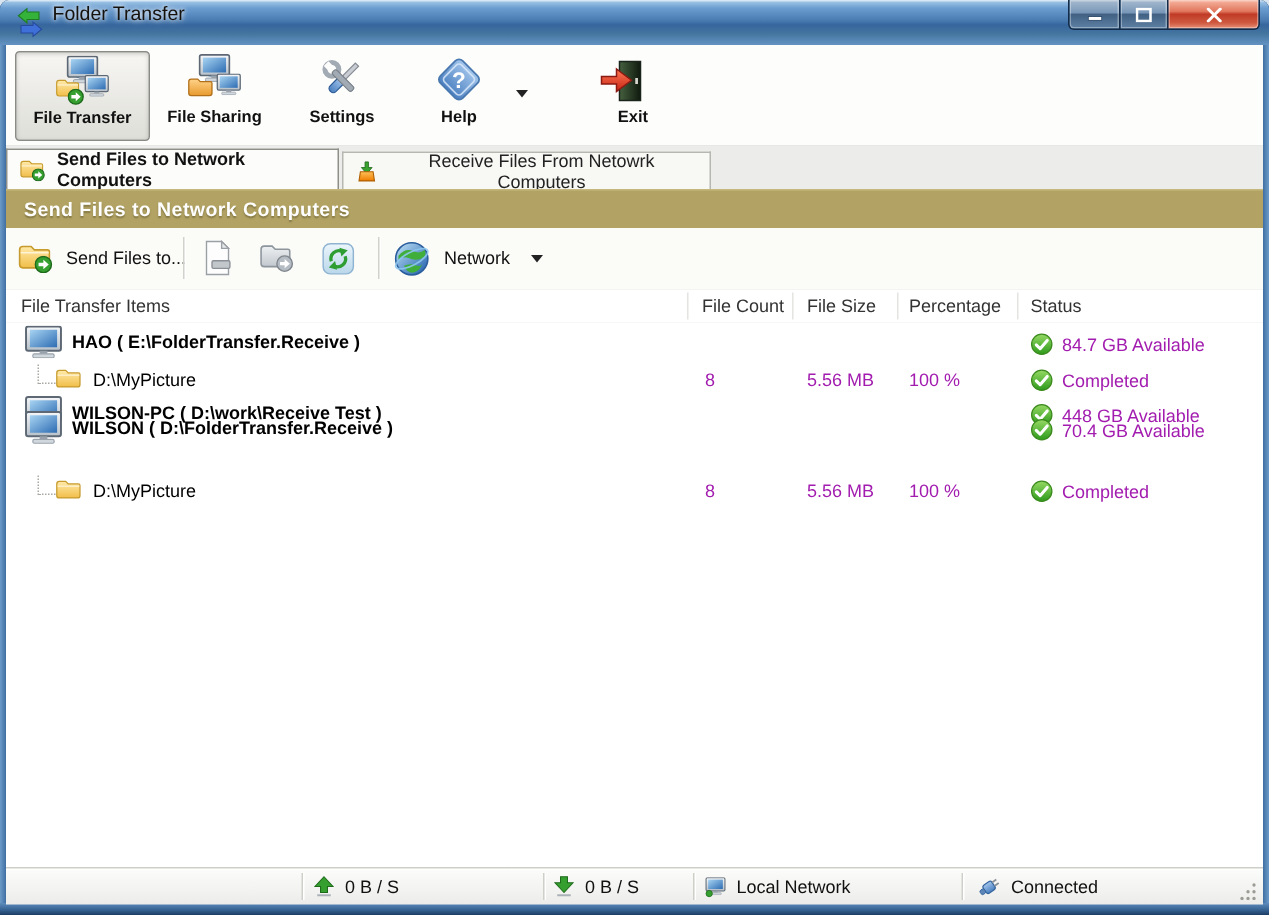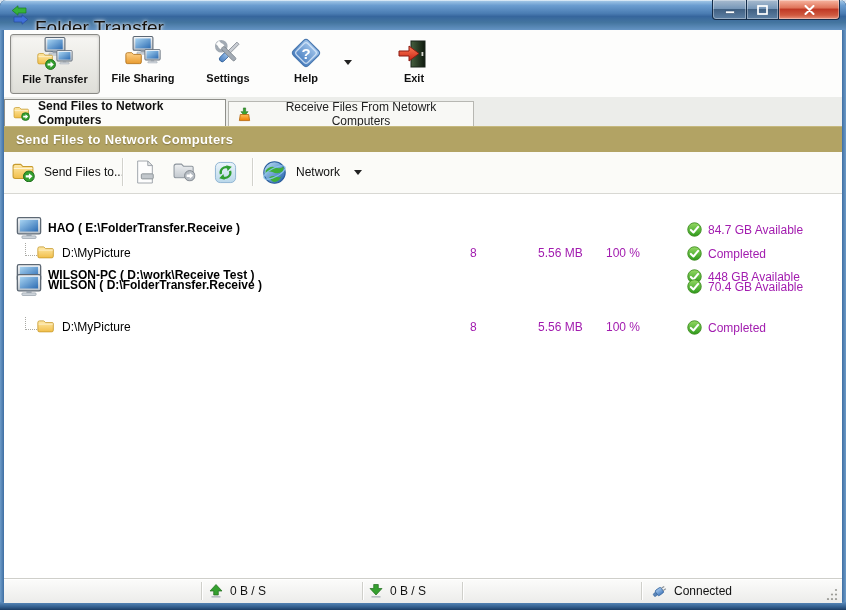--- a/index.html
+++ b/index.html
@@ -4,21 +4,21 @@
 <style>
   html,body{margin:0;padding:0;background:#d8e4f0;}
   .window{position:relative;width:846px;height:610px;font-family:"Liberation Sans",sans-serif;
     border-radius:6px 6px 0 0;overflow:hidden;background:#4d80b4;
     box-shadow:inset 0 0 0 1px #16365e;}
   
   .titlebar{position:absolute;left:0;top:0;width:846px;height:30px;
     background:linear-gradient(180deg,#a9cdea 0%,#6b9dd0 18%,#4a7cb2 45%,#36669d 55%,#44759f 75%,#6493c3 100%);
     box-shadow:inset 0 1px 0 rgba(255,255,255,.55);}
   .app-icon{position:absolute;left:10px;top:5px;width:20px;height:20px;}
-  .title-text{position:absolute;left:35px;top:17px;font-size:19px;color:#15120e;
+  .title-text{position:absolute;left:35px;top:1px;font-size:13px;color:#15120e;
     text-shadow:0 0 3px rgba(255,255,255,.95),0 0 5px rgba(255,255,255,.7);}
   .winbtn{position:absolute;top:0;height:19px;border:1px solid #132c49;border-top:none;
     background:linear-gradient(180deg,rgba(255,255,255,.5) 0%,rgba(190,210,230,.35) 45%,rgba(55,82,112,.6) 50%,rgba(110,140,170,.45) 100%),#51779f;
     box-shadow:inset 0 0 0 1px rgba(255,255,255,.35);display:flex;align-items:center;justify-content:center;cursor:default;}
   .winbtn.min{left:712px;width:33px;border-radius:0 0 0 4px;}
   .winbtn.max{left:746px;width:31px;}
   .winbtn.close{left:778px;width:60px;border-radius:0 0 4px 0;
     background:linear-gradient(180deg,#f7b5a1 0%,#e0765c 40%,#c03a26 50%,#cf5a40 80%,#e8917a 100%);}
   
   .frame-left,.frame-right{position:absolute;top:30px;bottom:8px;width:4px;
@@ -252,21 +252,21 @@
               <rect x="6.5" y="6.5" width="21" height="21" rx="3.5" fill="url(#gHelp)" stroke="#46form"></rect>
               <rect x="6.5" y="6.5" width="21" height="21" rx="3.5" fill="url(#gHelp)" stroke="#4a79b0" stroke-width="1.2"></rect>
               <rect x="9" y="9" width="16" height="16" rx="2.5" fill="none" stroke="#dcebfa" stroke-width="1.2" opacity="0.8"></rect>
             </g>
             <text x="17" y="22.5" text-anchor="middle" font-family="Liberation Sans, sans-serif" font-size="15" font-weight="bold" fill="#fff">?</text>
           </svg>
         </div>
         <div class="lbl">Help</div>
       </div>
       <div class="help-arrow"></div>
-      <div class="tb-btn" style="left:372px;width:76px;">
+      <div class="tb-btn" style="left:352px;width:76px;align-items:flex-end;">
         <div class="ic">
           <svg width="32" height="32" viewBox="0 0 32 32">
             <rect x="13" y="3" width="14" height="26" fill="url(#gDoor)" stroke="#1a241a" stroke-width="1"></rect>
             <rect x="23.5" y="14" width="1.8" height="4" fill="#d8d8d0"></rect>
             <path d="M1 13 H11 V8 L21 15.5 L11 23 V18 H1 Z" fill="url(#gRed)" stroke="#8b1a12" stroke-width="1"></path>
           </svg>
         </div>
         <div class="lbl">Exit</div>
       </div>
     </div>
@@ -333,20 +333,31 @@
           <circle cx="12" cy="12" r="10.3" fill="url(#gGlobe)" stroke="#2a5d9c"></circle>
           <path d="M3.5 10 Q8 4.8 13 7.2 Q17 9 20.3 6.4 Q21.5 9 19.8 11 Q15 14 10 11.5 Q6 10 3.5 13 Z" fill="#3fae3a"></path>
           <path d="M7 16.5 Q11 14.5 15 16.3 Q17.5 17.3 18.8 15.4 Q17 20.3 12.5 21 Q9 21 7 16.5 Z" fill="#3fae3a"></path>
           <ellipse cx="12" cy="12" rx="11.4" ry="4.2" fill="none" stroke="#8cc6ee" stroke-width="1.1" transform="rotate(-28 12 12)" opacity="0.9"></ellipse>
         </svg>
         <span class="nlbl">Network</span>
         <span class="net-arrow"></span>
       </div>
     </div>
 
+    <div class="lheader">
+      <span class="hcell" style="left:10px;">File Transfer Items</span>
+      <span class="hcell" style="left:464px;">File Count</span>
+      <span class="hcell" style="left:534px;">File Size</span>
+      <span class="hcell" style="left:602px;">Percentage</span>
+      <span class="hcell" style="left:683px;">Status</span>
+      <span class="hsep" style="left:454px;"></span>
+      <span class="hsep" style="left:524px;"></span>
+      <span class="hsep" style="left:594px;"></span>
+      <span class="hsep" style="left:674px;"></span>
+    </div>
 
     <div class="listbody">
 
       <div class="lrow" style="top:2px;">
         <svg class="comp-ic" width="26" height="22" viewBox="0 0 20 17">
             <use href="#sym-monitor" width="20" height="17"></use>
           </svg>
         <span class="rname bold" style="left:44px;">HAO ( E:\FolderTransfer.Receive )</span>
         <span class="cell c-status">
           <svg width="15" height="15" viewBox="0 0 14 14">
@@ -428,20 +439,27 @@
       </div>
       <div class="sb-sep" style="left:358px;"></div>
       <div class="sb-item" style="left:365px;">
         <svg width="14" height="14" viewBox="0 0 14 14">
           <path d="M7 11 L1 4.5 H4.7 V0.5 H9.3 V4.5 H13 Z" fill="#35a02f" stroke="#1f6b1c" stroke-width="0.7"></path>
           <rect x="2.5" y="12.2" width="9" height="1.3" fill="#a9b0b7"></rect>
         </svg>
         <span class="sblbl">0 B / S</span>
       </div>
       <div class="sb-sep" style="left:458px;"></div>
+      <div class="sb-item" style="left:466px;">
+        <svg width="14" height="15" viewBox="0 0 20 19">
+          <use href="#sym-monitor" width="20" height="17"></use>
+          <circle cx="4" cy="15.5" r="3" fill="#35a02f" stroke="#1f6b1c" stroke-width="0.8"></circle>
+        </svg>
+        <span class="sblbl">Local Network</span>
+      </div>
       <div class="sb-sep" style="left:637px;"></div>
       <div class="sb-item" style="left:647px;">
         <svg width="16" height="16" viewBox="0 0 16 16">
           <g transform="rotate(-35 8 8)">
             <rect x="4.5" y="5.5" width="7" height="6.4" rx="1.6" fill="url(#gHelp)" stroke="#35659e" stroke-width="0.8"></rect>
             <rect x="11.5" y="6.6" width="3.4" height="1.2" fill="#8a9097"></rect>
             <rect x="11.5" y="9.4" width="3.4" height="1.2" fill="#8a9097"></rect>
             <rect x="1.2" y="7" width="3.4" height="3.4" rx="1.2" fill="#5d86b8" stroke="#35659e" stroke-width="0.6"></rect>
           </g>
         </svg>

